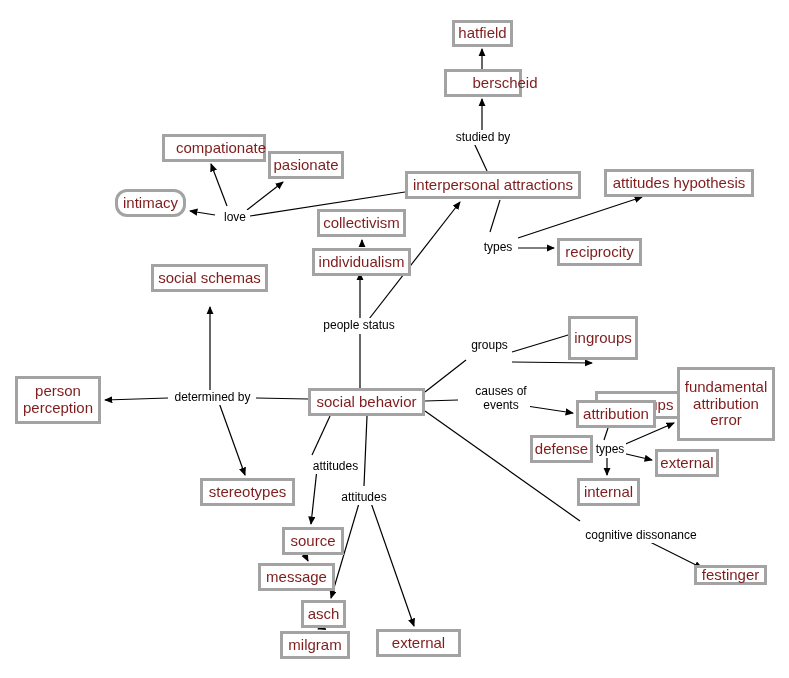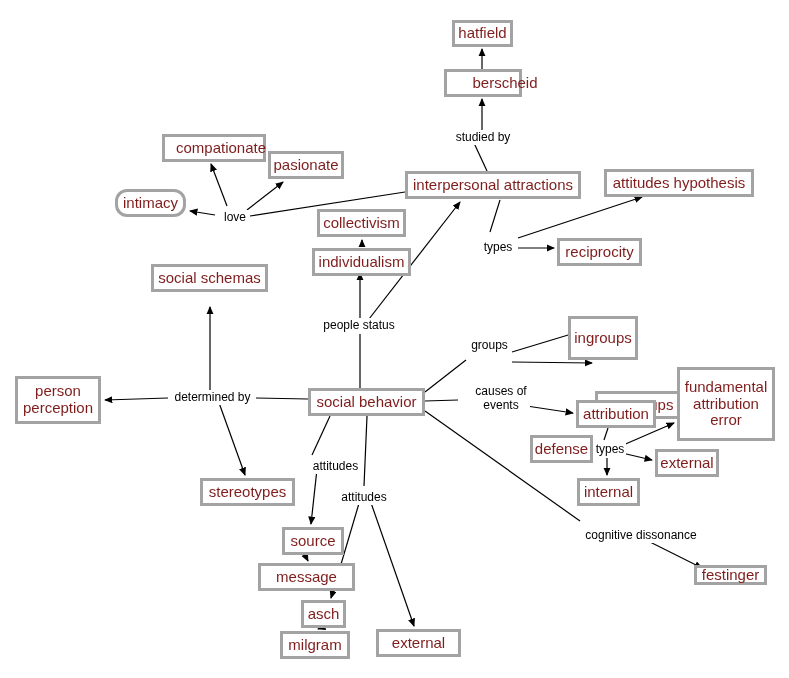--- a/index.html
+++ b/index.html
@@ -135,19 +135,19 @@
 error</div>
       <div class="node" style="left: 15px; top: 376px; width: 86px; height: 48px;">person
 perception</div>
       <div class="node" style="left: 308px; top: 388px; width: 117px; height: 28px;">social behavior</div>
       <div class="node" style="left: 576px; top: 400px; width: 80px; height: 28px;">attribution</div>
       <div class="node" style="left: 530px; top: 435px; width: 63px; height: 28px;">defense</div>
       <div class="node" style="left: 655px; top: 449px; width: 64px; height: 28px;">external</div>
       <div class="node" style="left: 577px; top: 478px; width: 63px; height: 28px;">internal</div>
       <div class="node" style="left: 200px; top: 478px; width: 95px; height: 28px;">stereotypes</div>
       <div class="node" style="left: 282px; top: 527px; width: 62px; height: 28px;">source</div>
-      <div class="node" style="left: 258px; top: 563px; width: 97px; height: 28px;">message</div>
+      <div class="node" style="left: 258px; top: 563px; width: 77px; height: 28px;">message</div>
       <div class="node" style="left: 694px; top: 565px; width: 73px; height: 20px;">festinger</div>
       <div class="node" style="left: 301px; top: 600px; width: 45px; height: 28px;">asch</div>
       <div class="node" style="left: 280px; top: 631px; width: 70px; height: 28px;">milgram</div>
       <div class="node" style="left: 376px; top: 629px; width: 85px; height: 28px;">external</div>
     </div>
 </div>
 
 </body></html>

